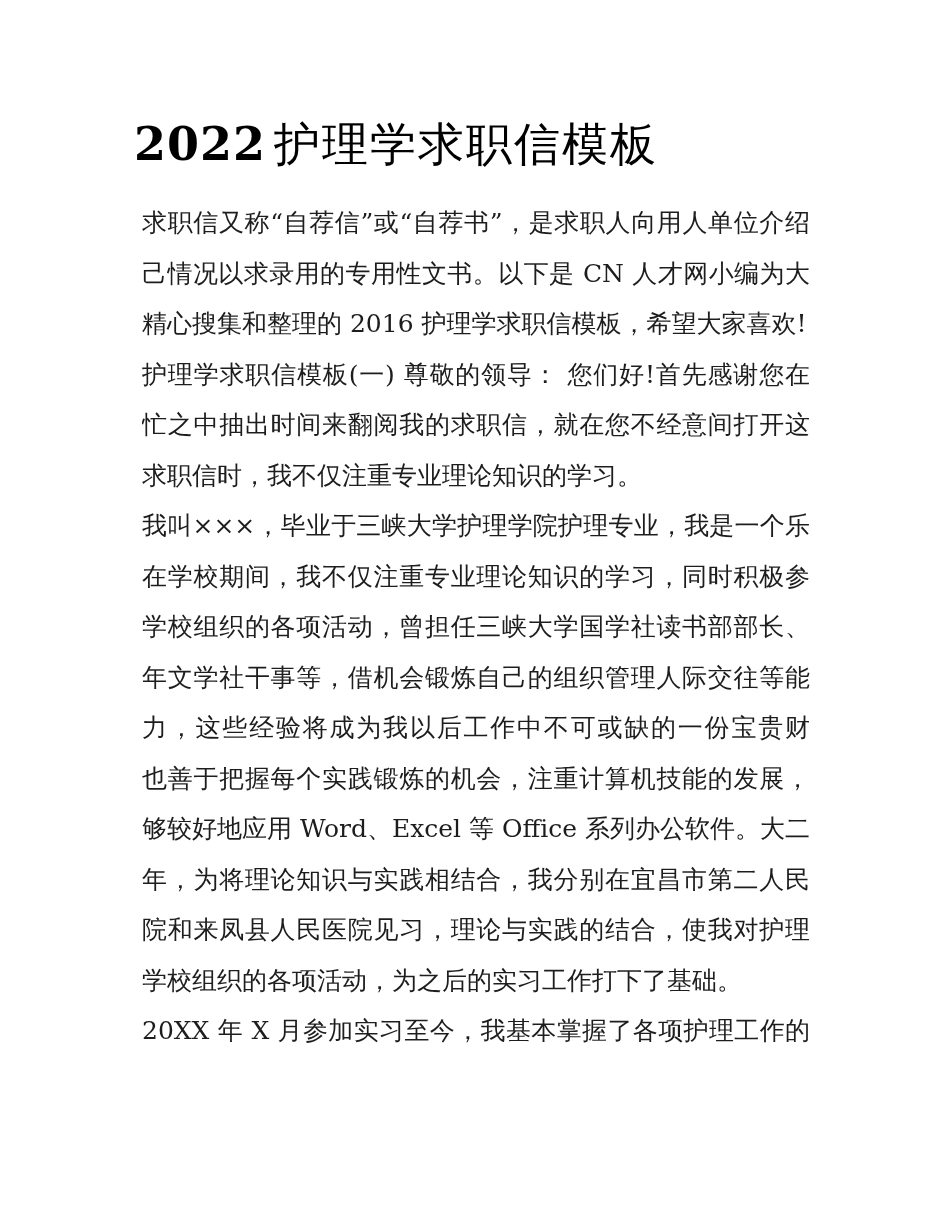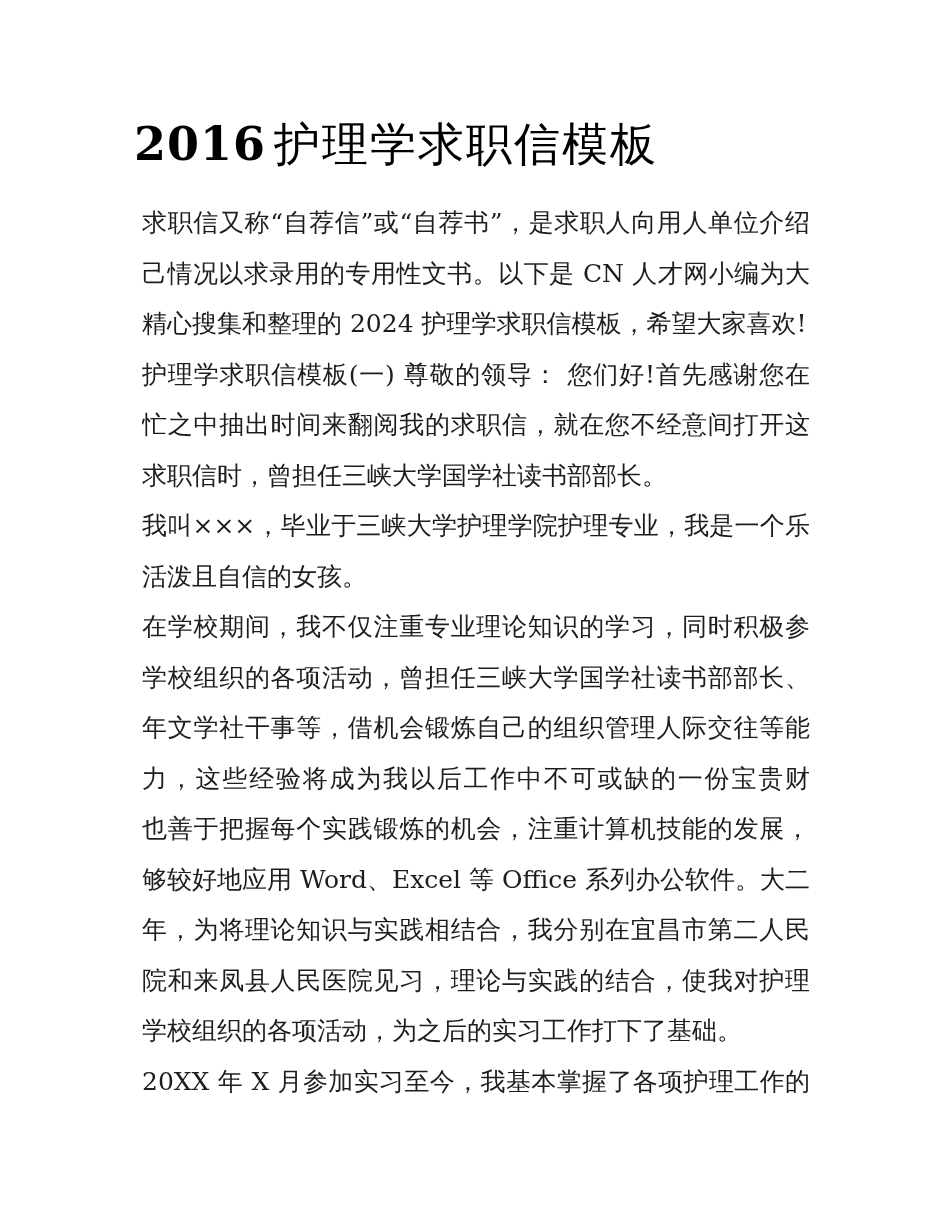--- a/index.html
+++ b/index.html
@@ -62,32 +62,31 @@
     text-align: left;
     text-align-last: left;
   }
 </style>
 </head>
 <body>
 
 <div class="page">
 
   <h1 class="doc-title" style="margin:0; font-weight:normal;">
-    <span class="num">2016</span><span class="cjk">护理学求职信模板</span>
+    <span class="num">2022</span><span class="cjk">护理学求职信模板</span>
   </h1>
 
   <div class="body-text">
     <div class="line">求职信又称“自荐信”或“自荐书”，是求职人向用人单位介绍自</div>
     <div class="line">己情况以求录用的专用性文书。以下是 CN 人才网小编为大家</div>
-    <div class="line pl">精心搜集和整理的 2024 护理学求职信模板，希望大家喜欢!</div>
+    <div class="line pl">精心搜集和整理的 2016 护理学求职信模板，希望大家喜欢!</div>
     <div class="line">护理学求职信模板(一) 尊敬的领导： 您们好!首先感谢您在百</div>
     <div class="line">忙之中抽出时间来翻阅我的求职信，就在您不经意间打开这封</div>
-    <div class="line pl">求职信时，曾担任三峡大学国学社读书部部长。</div>
+    <div class="line pl">求职信时，我不仅注重专业理论知识的学习。</div>
     <div class="line">我叫×××，毕业于三峡大学护理学院护理专业，我是一个乐观</div>
-    <div class="line pl">活泼且自信的女孩。</div>
     <div class="line">在学校期间，我不仅注重专业理论知识的学习，同时积极参加</div>
     <div class="line">学校组织的各项活动，曾担任三峡大学国学社读书部部长、青</div>
     <div class="line">年文学社干事等，借机会锻炼自己的组织管理人际交往等能</div>
     <div class="line">力，这些经验将成为我以后工作中不可或缺的一份宝贵财富。</div>
     <div class="line">也善于把握每个实践锻炼的机会，注重计算机技能的发展，能</div>
     <div class="line">够较好地应用 Word、Excel 等 Office 系列办公软件。大二学</div>
     <div class="line">年，为将理论知识与实践相结合，我分别在宜昌市第二人民医</div>
     <div class="line">院和来凤县人民医院见习，理论与实践的结合，使我对护理工</div>
     <div class="line pl">学校组织的各项活动，为之后的实习工作打下了基础。</div>
     <div class="line">20XX 年 X 月参加实习至今，我基本掌握了各项护理工作的操</div>

